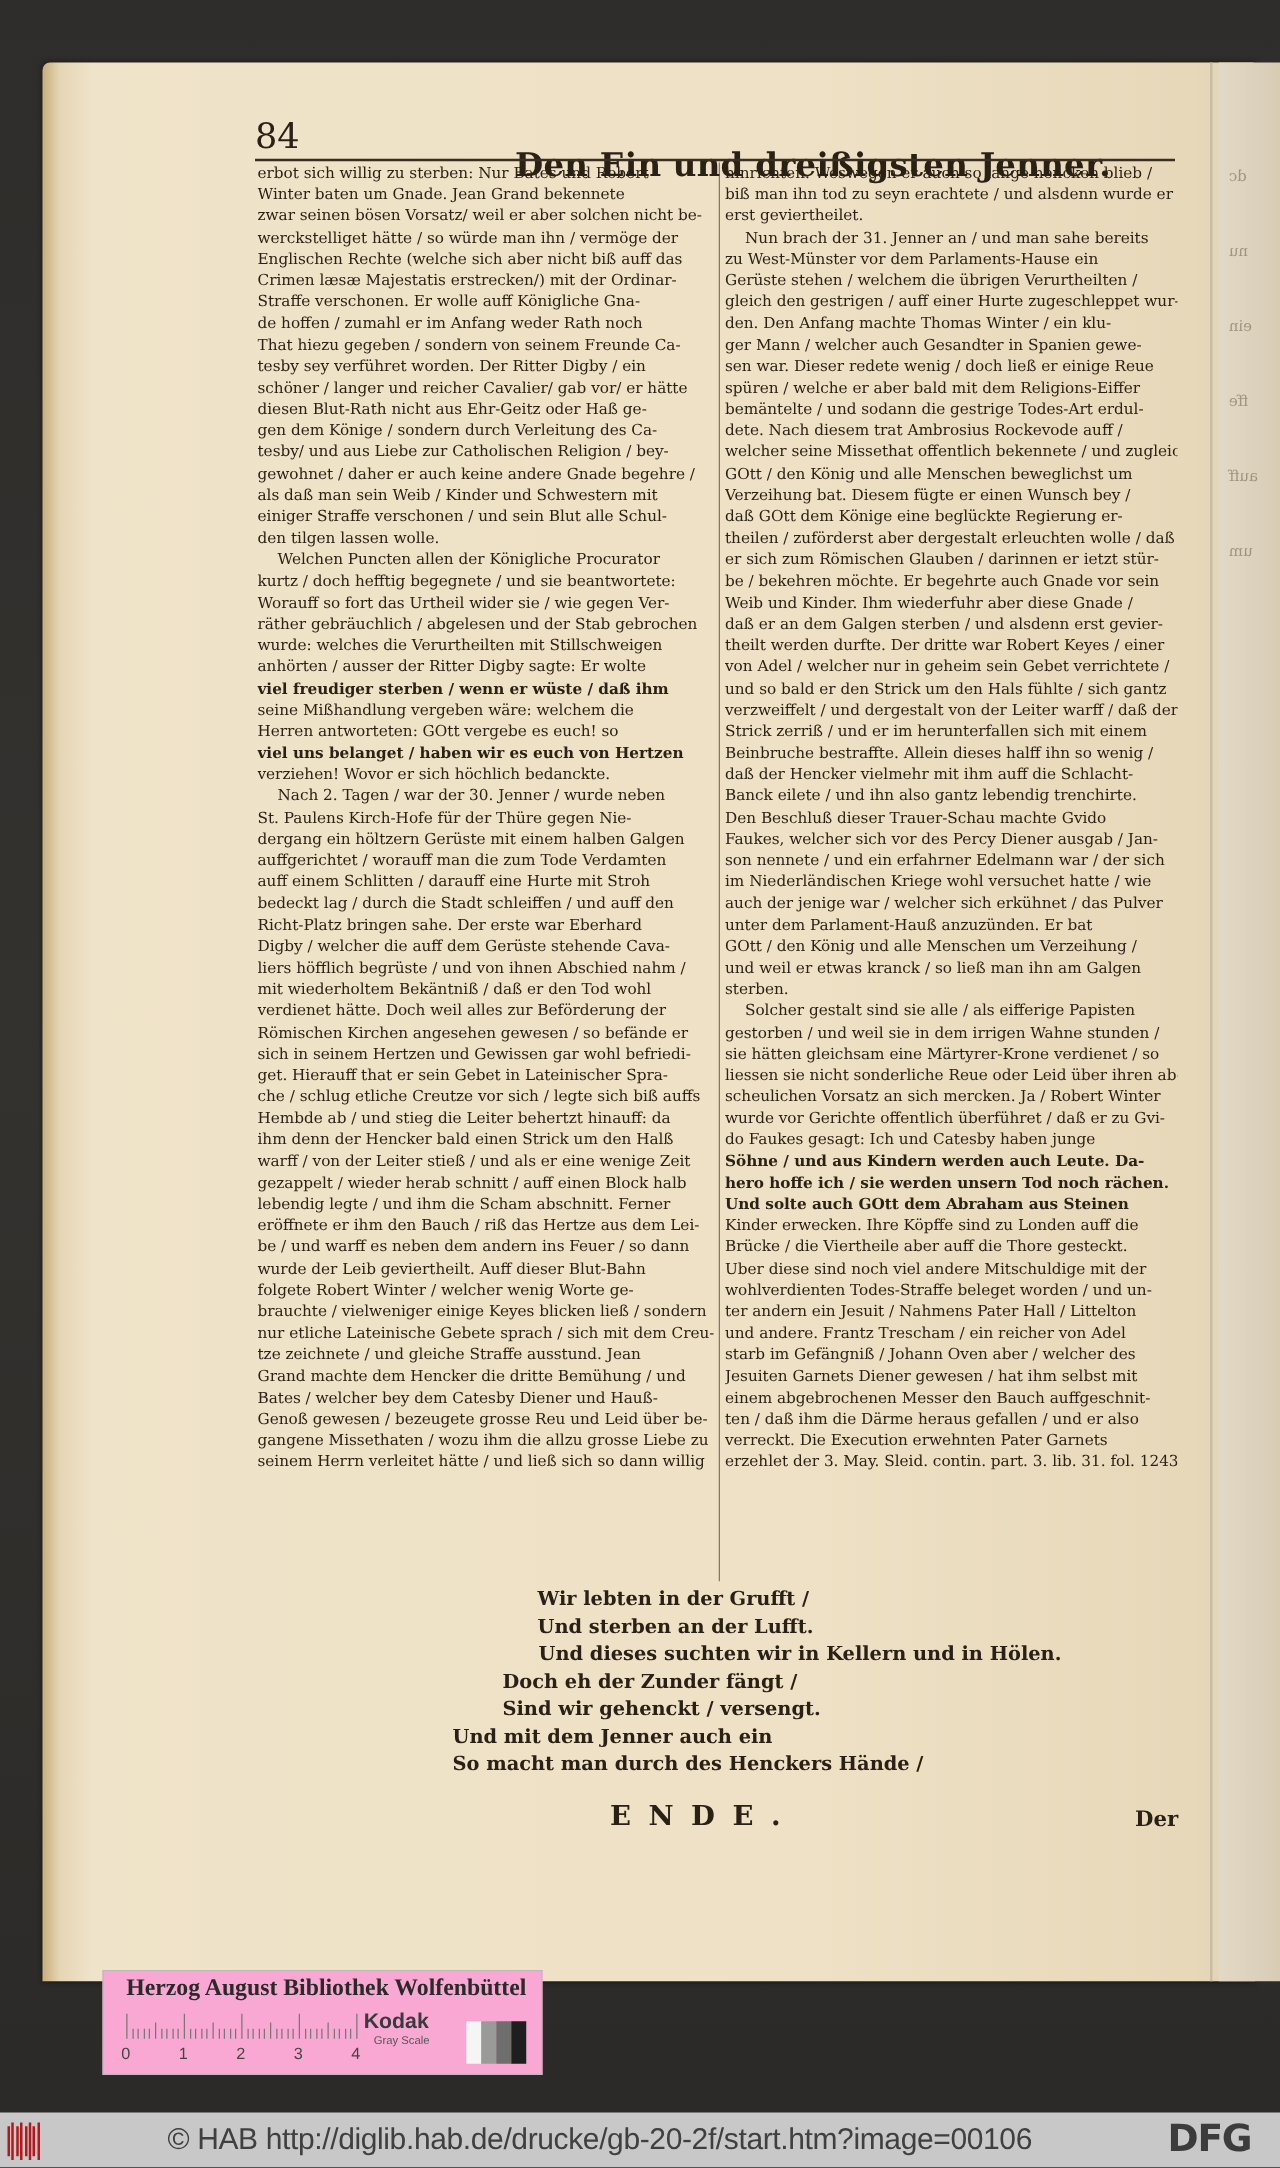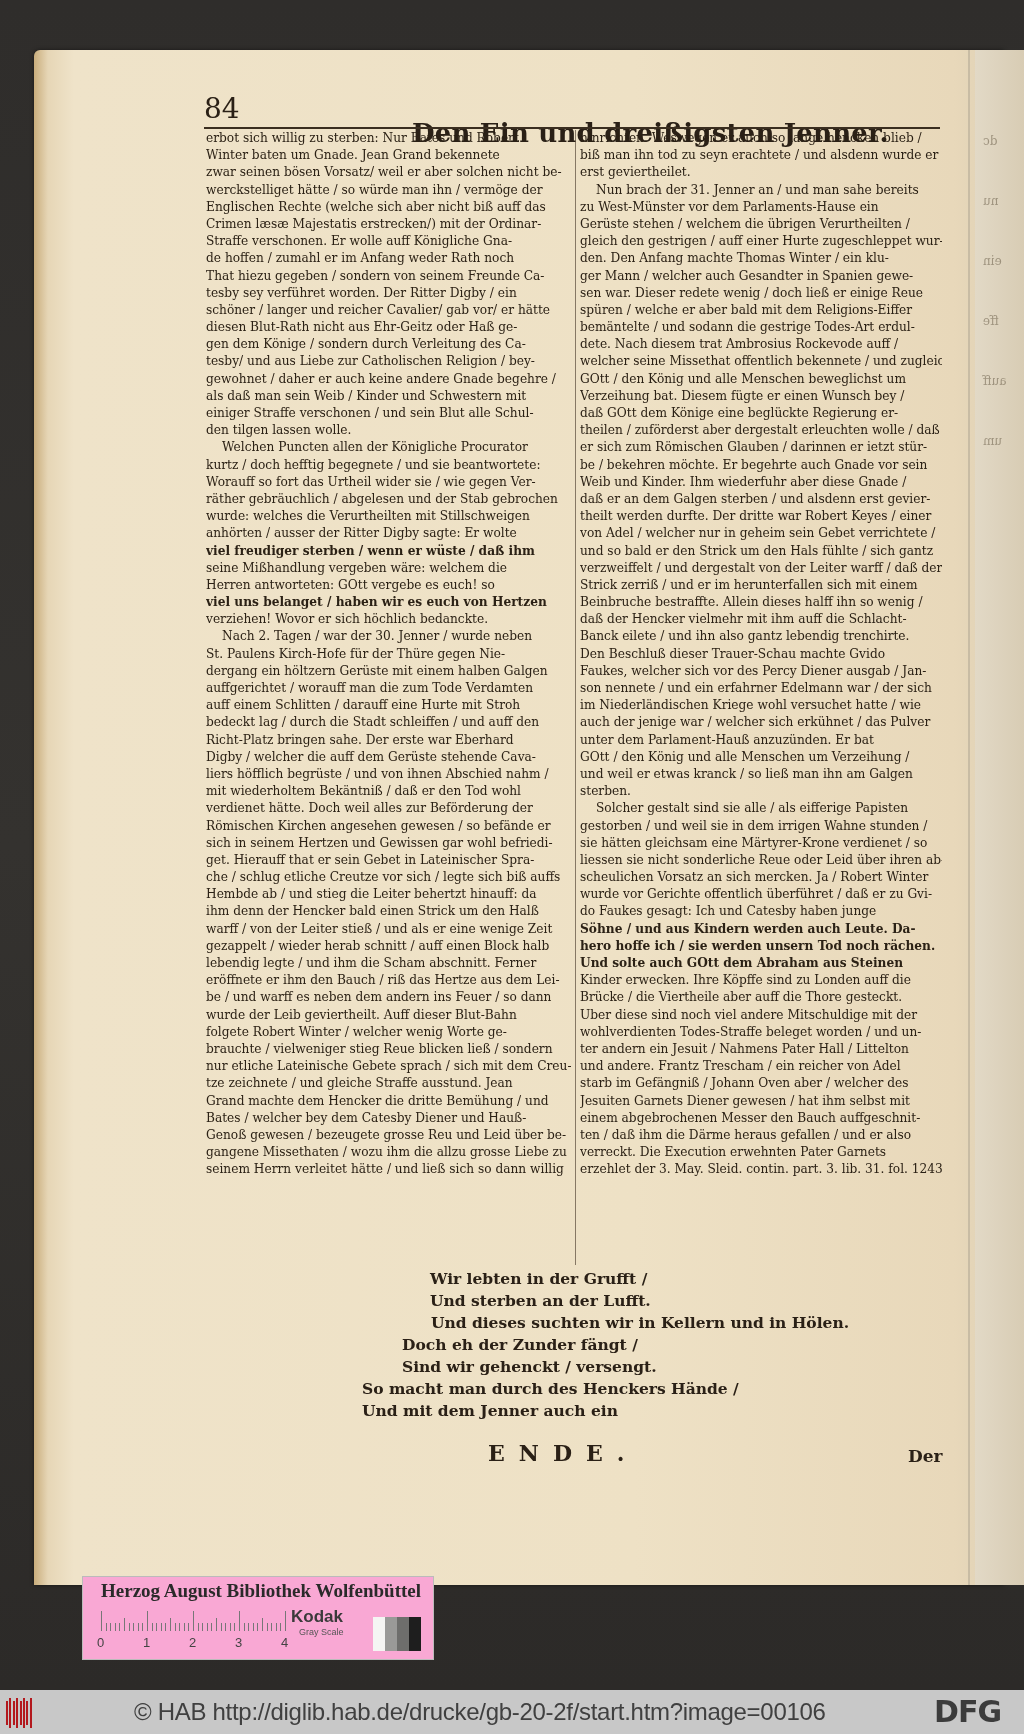--- a/index.html
+++ b/index.html
@@ -142,21 +142,21 @@
     <span class="line">che / schlug etliche Creutze vor sich / legte sich biß auffs</span>
     <span class="line">Hembde ab / und stieg die Leiter behertzt hinauff: da</span>
     <span class="line">ihm denn der Hencker bald einen Strick um den Halß</span>
     <span class="line">warff / von der Leiter stieß / und als er eine wenige Zeit</span>
     <span class="line">gezappelt / wieder herab schnitt / auff einen Block halb</span>
     <span class="line">lebendig legte / und ihm die Scham abschnitt.  Ferner</span>
     <span class="line">eröffnete er ihm den Bauch / riß das Hertze aus dem Lei-</span>
     <span class="line">be / und warff es neben dem andern ins Feuer / so dann</span>
     <span class="line">wurde der Leib geviertheilt.  Auff dieser Blut-Bahn</span>
     <span class="line">folgete Robert Winter / welcher wenig Worte ge-</span>
-    <span class="line">brauchte / vielweniger stieg Reue blicken ließ / sondern</span>
+    <span class="line">brauchte / vielweniger einige Keyes blicken ließ / sondern</span>
     <span class="line">nur etliche Lateinische Gebete sprach / sich mit dem Creu-</span>
     <span class="line">tze zeichnete / und gleiche Straffe ausstund.   Jean</span>
     <span class="line">Grand machte dem Hencker die dritte Bemühung / und</span>
     <span class="line">Bates / welcher bey dem Catesby Diener und Hauß-</span>
     <span class="line">Genoß gewesen / bezeugete grosse Reu und Leid über be-</span>
     <span class="line">gangene Missethaten / wozu ihm die allzu grosse Liebe zu</span>
     <span class="line">seinem Herrn verleitet hätte / und ließ sich so dann willig</span>
   </div>
 <div class="col-divider"></div>
 <div class="col col-right" id="col-right">
@@ -222,22 +222,22 @@
     <span class="line">verreckt.  Die Execution erwehnten Pater Garnets</span>
     <span class="line">erzehlet der 3. May. Sleid. contin. part. 3. lib. 31. fol. 1243.</span>
   </div>
 
 <div class="verse" id="verse">
     <span class="vl" style="padding-left: 130px;">Wir lebten in der Grufft /</span>
     <span class="vl" style="padding-left: 130px;">Und sterben an der Lufft.</span>
     <span class="vl" style="padding-left: 30px; text-align: center;">Und dieses suchten wir in Kellern und in Hölen.</span>
     <span class="vl" style="padding-left: 102px;">Doch eh der Zunder fängt /</span>
     <span class="vl" style="padding-left: 102px;">Sind wir gehenckt / versengt.</span>
+    <span class="vl" style="padding-left: 62px;">Und mit dem Jenner auch ein</span>
     <span class="vl" style="padding-left: 62px;">So macht man durch des Henckers Hände /</span>
-    <span class="vl" style="padding-left: 62px;">Und mit dem Jenner auch ein</span>
   </div>
 <div class="ende">ENDE.</div>
 <div class="catchword">Der</div>
 
 <div class="card">
   <div class="card-title">Herzog August Bibliothek Wolfenbüttel</div>
   <div class="ruler" id="ruler">
       <div class="tick" style="left: 0px; height: 20px;"></div>
       <div class="tick" style="left: 4.6px; height: 8px;"></div>
       <div class="tick" style="left: 9.2px; height: 8px;"></div>

